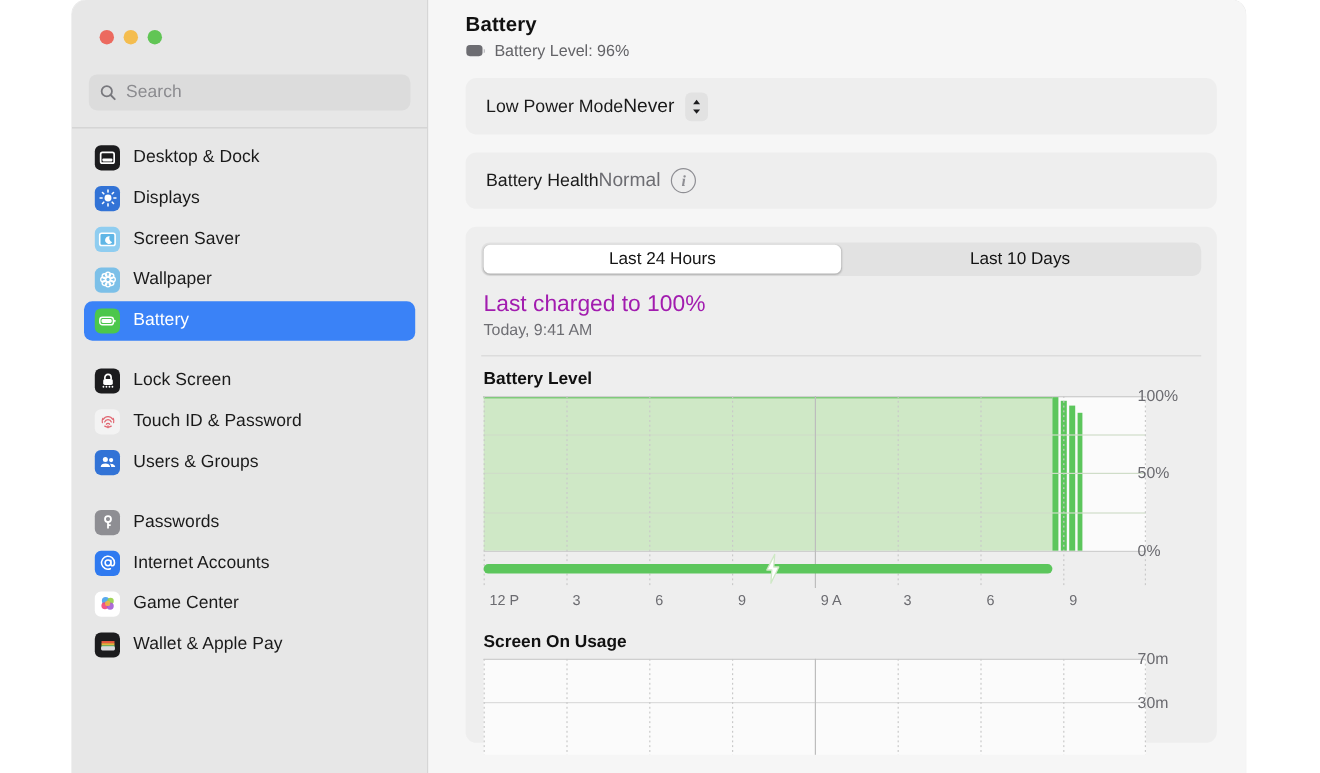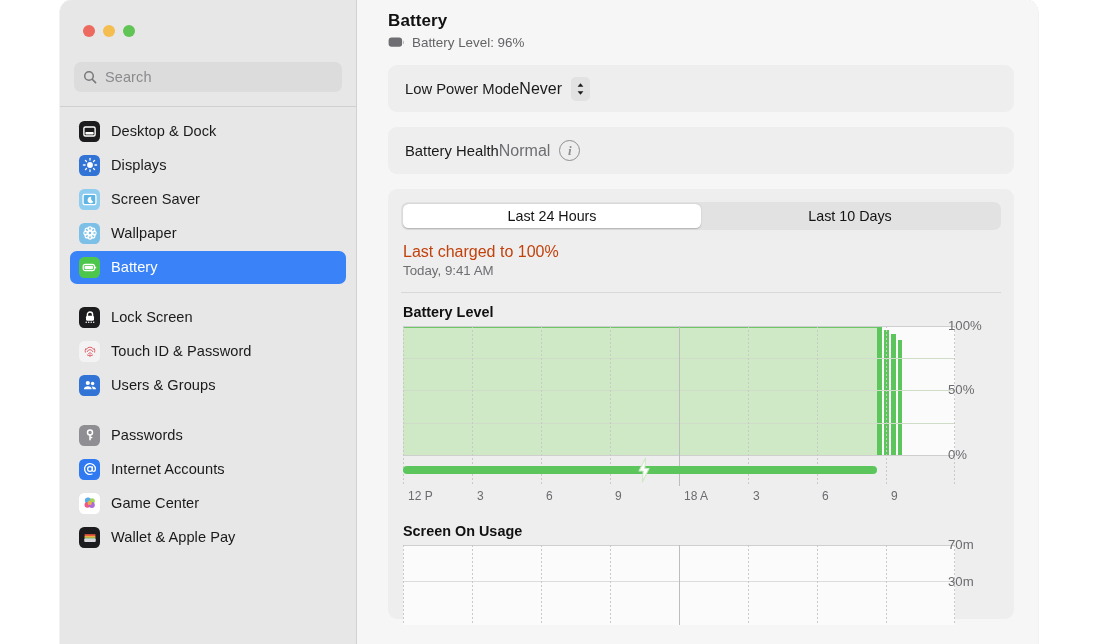--- a/index.html
+++ b/index.html
@@ -96,21 +96,21 @@
   }
   #segmented{
     height:28px; background:#e2e2e2; border-radius:7px; display:flex; padding:2px;
   }
   .seg{
     flex:1; display:flex;align-items:center;justify-content:center;
     font-size:14.3px; color:#141414; border-radius:5.5px;
   }
   .seg.on{ background:#ffffff; box-shadow:0 0.5px 1.5px rgba(0,0,0,0.22); }
 
-  #charged{ margin:13px 0 0 2px; font-size:16px; color:#c2410c; }
+  #charged{ margin:13px 0 0 2px; font-size:19px; color:#a21caf; }
   #charged-time{ margin:2px 0 0 2px; font-size:13.3px; color:#6e6e73; }
   .hr{ height:0.5px; background:#d8d8d8; margin:14px 0 0 0; }
 
   .chart-title{ font-size:14.4px; font-weight:bold; color:#111; margin:11px 0 6px 2px;}
 
   .chart{ position:relative; }
   .plot{
     position:absolute; left:2px; top:0; width:552px;
     border-top:0.8px solid #cfcfcf;
   }
@@ -412,21 +412,21 @@
           <span class="ylab" style="top:-8px;">100%</span>
           <span class="ylab" style="top:56px;">50%</span>
           <span class="ylab" style="top:121px;">0%</span>
         </div>
 
         <div class="xlabels" style="top:163px;">
           <span class="xlab" style="left:5px;">12 P</span>
           <span class="xlab" style="left:74px;">3</span>
           <span class="xlab" style="left:143px;">6</span>
           <span class="xlab" style="left:212px;">9</span>
-          <span class="xlab" style="left:281px;">18 A</span>
+          <span class="xlab" style="left:281px;">9 A</span>
           <span class="xlab" style="left:350px;">3</span>
           <span class="xlab" style="left:419px;">6</span>
           <span class="xlab" style="left:488px;">9</span>
         </div>
       </div>
 
       <div class="chart-title" style="margin-top:12px;">Screen On Usage</div>
       <div class="chart" style="height:80px;">
         <div class="plot" style="height:80px;background:#fbfbfb;"></div>
         <div class="grid-h" style="top:0px;left:2px;width:552px;background:#cfcfcf;"></div>

